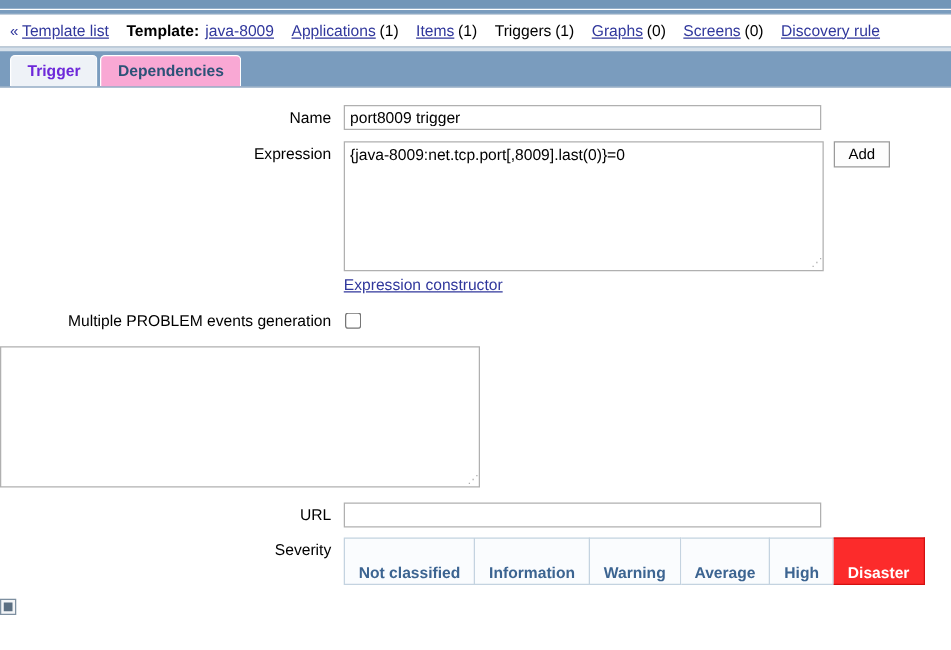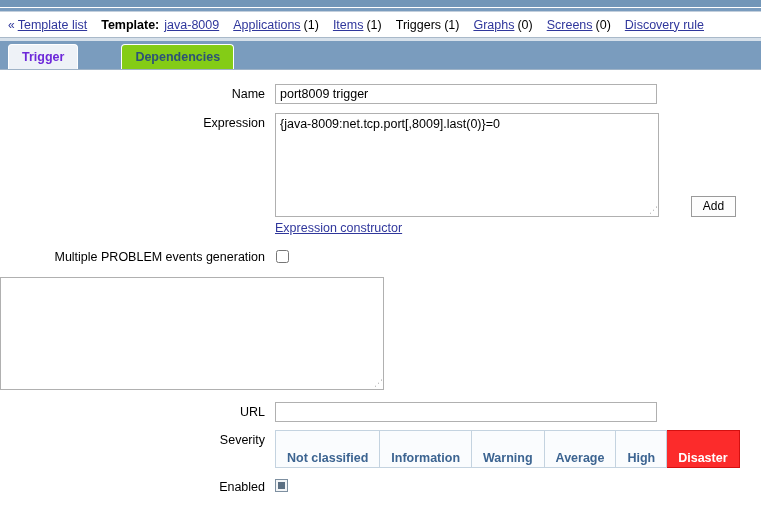--- a/index.html
+++ b/index.html
@@ -103,23 +103,22 @@
     border-top-left-radius: 4px;
     border-top-right-radius: 4px;
     cursor: pointer;
     box-sizing: border-box;
   }
   .tab.selected {
     background: #eef2f7;
     color: #6d28d9;
   }
   .tab.plain {
-    background: #84cc16;
+    background: #f9a8d4;
     color: #2c5277;
-    margin-left: 41px;
   }
 
   
   .form {
     padding: 0;
     background: #ffffff;
   }
   .row {
     display: flex;
     align-items: flex-start;
@@ -188,21 +187,21 @@
     text-align: center;
     font-size: 12px;
     font-family: "Liberation Sans", sans-serif;
     color: #000;
     background: #fdfdfd;
     border: 1px solid #9a9a9a;
     cursor: pointer;
     box-sizing: border-box;
     vertical-align: top;
   }
-  .inline-field { display: flex; align-items: flex-end; gap: 24px; }
+  .inline-field { display: flex; align-items: flex-start; }
 
   .constructor-link {
     display: inline-block;
     color: #30379c;
     text-decoration: underline;
     font-size: 12.5px;
     cursor: pointer;
     margin-top: 4px;
   }
 
@@ -372,19 +371,18 @@
         <div class="sev">Information</div>
         <div class="sev">Warning</div>
         <div class="sev">Average</div>
         <div class="sev">High</div>
         <div class="sev active" style="background: rgb(252, 43, 43); color: rgb(255, 255, 255);">Disaster</div>
       </div>
     </div>
   </div>
 
   <div class="row" style="margin-top:9px">
-    <div class="label">Enabled</div>
     <div class="field">
       <span class="cb-focus"></span>
     </div>
   </div>
 
 </div>
 
 </body></html>

